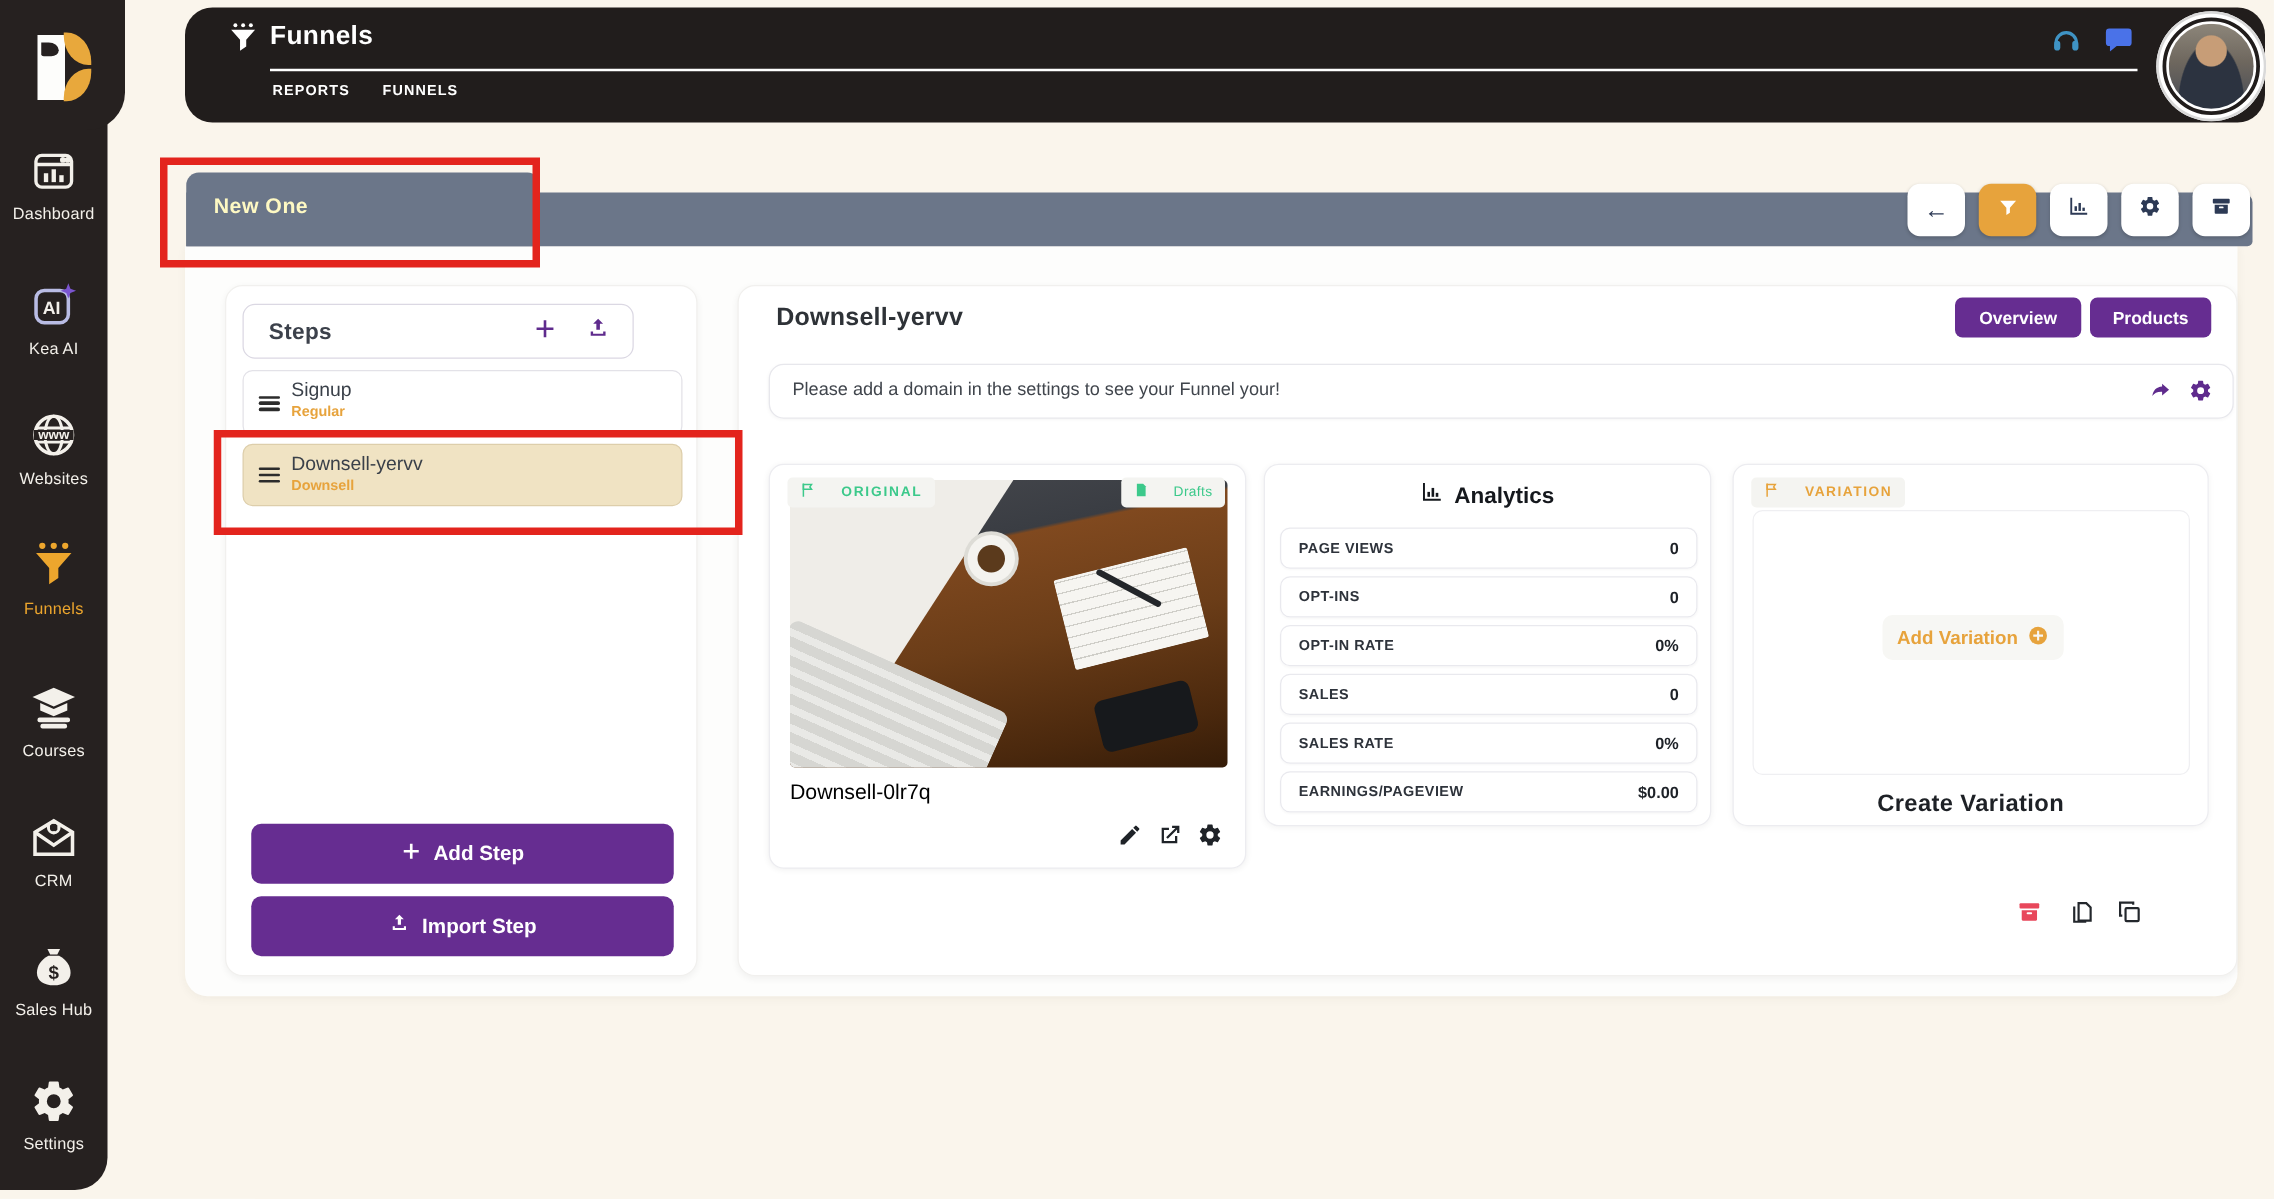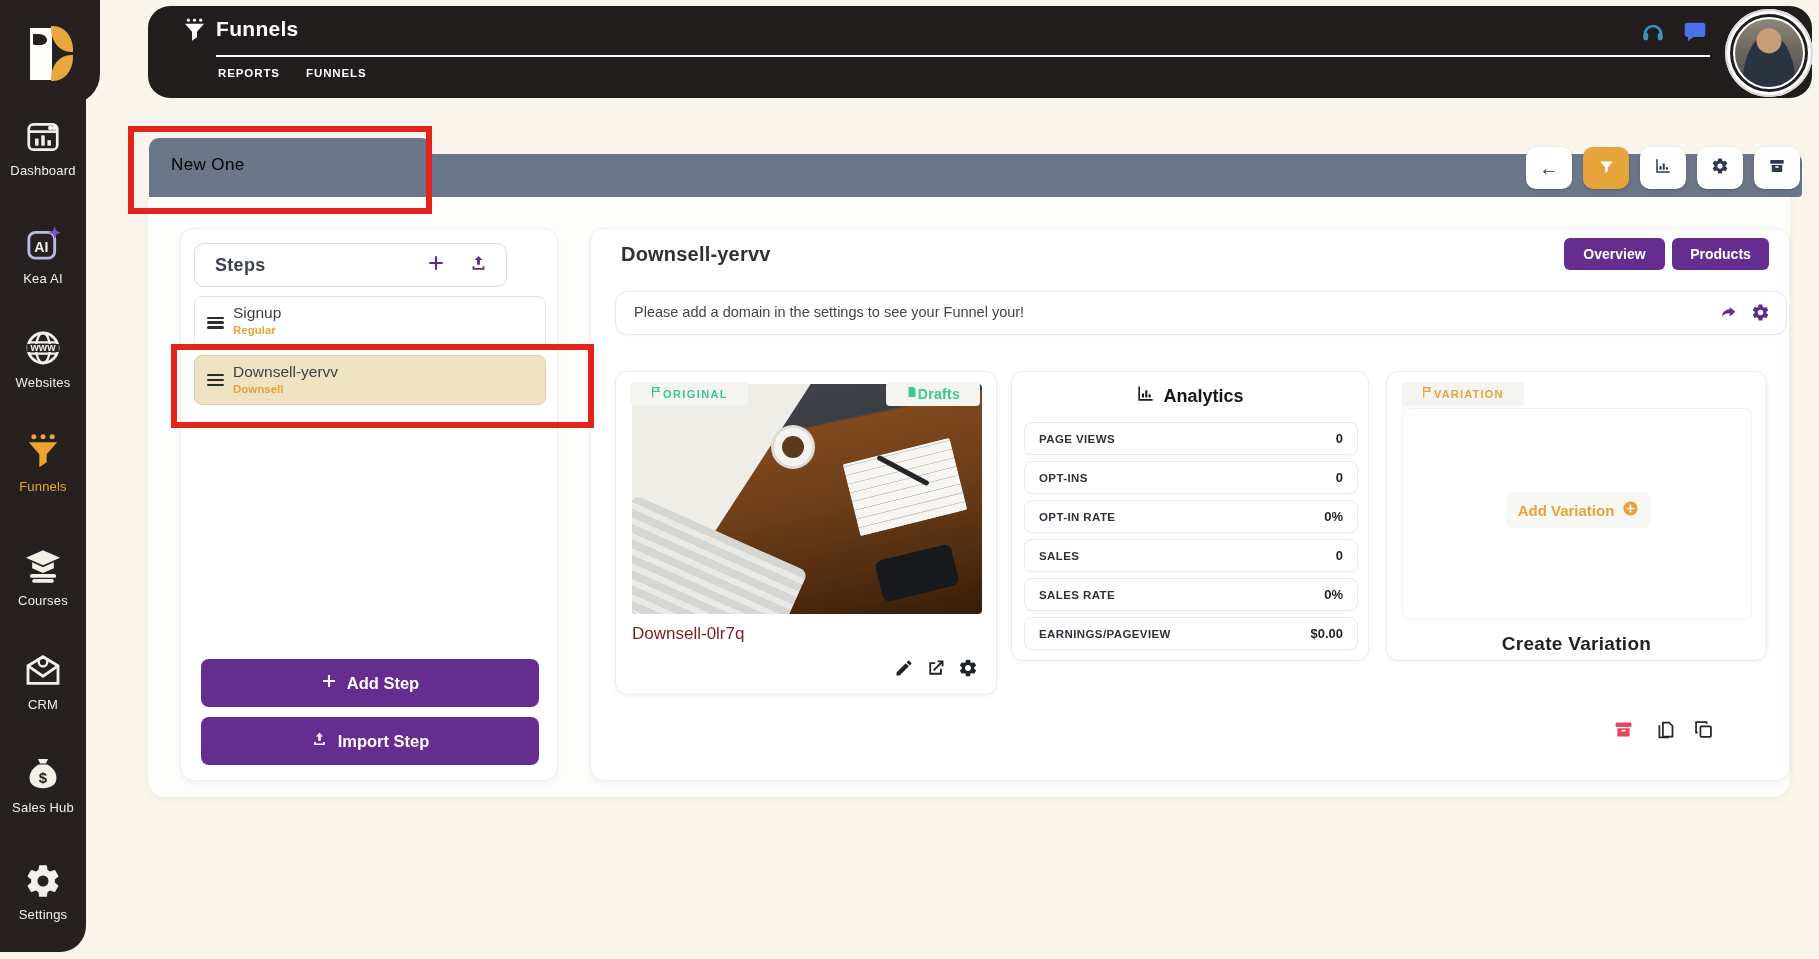--- a/index.html
+++ b/index.html
@@ -33,21 +33,21 @@
   .avatar-photo { width:68px; height:68px; border-radius:50%;
     background:
       radial-gradient(circle at 50% 32%, #c79d77 0 12px, rgba(0,0,0,0) 13px),
       radial-gradient(ellipse at 50% 98%, #2c3340 0 26px, rgba(0,0,0,0) 27px),
       linear-gradient(180deg,#8d867a 0%,#6e675e 45%,#454a55 100%); }
 
   
   .content-card { left:148px; top:197px; width:1642px; height:600px; background:#fdfdfc; border-radius:0 0 18px 18px; box-shadow:0 2px 8px rgba(60,50,30,.05); z-index:1; }
   .funnel-tab { left:149px; top:138px; width:283px; height:59px; background:#6b7689; border-radius:10px 10px 0 0; z-index:3; }
   .funnel-bar { left:149px; top:154px; width:1653px; height:43px; background:#6b7689; border-radius:0 8px 4px 0; z-index:2; }
-  .funnel-name { position:absolute; left:22px; top:17px; color:#000000; font-size:17px; font-weight:normal; letter-spacing:.4px; }
+  .funnel-name { position:absolute; left:22px; top:17px; color:#fef9c3; font-size:17px; font-weight:bold; letter-spacing:.4px; }
   .bar-btn { position:absolute; top:147px; width:46px; height:42px; border-radius:10px; background:#fff; box-shadow:0 1px 3px rgba(0,0,0,.18); display:flex; align-items:center; justify-content:center; color:#2d3a55; cursor:pointer; z-index:4; font-size:20px; }
   .bar-btn.orange { background:#e7a33c; color:#fff; }
 
   
   .steps-panel { left:180px; top:228px; width:378px; height:553px; background:#fff; border:1px solid #f1f0ee; border-radius:14px; box-shadow:0 2px 6px rgba(0,0,0,.05); z-index:2; }
   .steps-head { position:absolute; left:13px; top:14px; width:313px; height:44px; border:1px solid #dbd8e3; border-radius:10px; display:flex; align-items:center; }
   .steps-title { margin-left:20px; font-size:18px; color:#3c414b; font-weight:600; letter-spacing:.3px; }
   .steps-head .icon-btn { cursor:pointer; display:flex; align-items:center; }
   .step-item { position:absolute; left:13px; width:352px; border:1px solid #e3e2e8; border-radius:8px; background:#fff; cursor:pointer; }
   .step-item.selected { background:#f0e3c3; border-color:#ddceab; }
@@ -71,25 +71,25 @@
     background:linear-gradient(168deg,#47494e 0%,#3a3d43 26%,#80491f 27%,#6b3d18 55%,#4a280d 85%,#351c08 100%); }
   .thumb .wall { position:absolute; left:-60px; top:-80px; width:200px; height:220px; background:#efede8; transform:rotate(33deg); }
   .thumb .laptop { position:absolute; left:-30px; bottom:-34px; width:190px; height:120px; background:#e9e9e6; transform:rotate(24deg); border-radius:8px;
     background-image:repeating-linear-gradient(0deg,#d6d6d2 0 8px,#e9e9e6 8px 14px); }
   .thumb .mug { position:absolute; left:142px; top:44px; width:38px; height:38px; background:#f4f3ef; border-radius:50%; box-shadow:0 0 0 3px #dddcd6; }
   .thumb .mug i { position:absolute; left:8px; top:8px; width:22px; height:22px; background:#5b3a1c; border-radius:50%; }
   .thumb .pad { position:absolute; left:218px; top:66px; width:110px; height:74px; background:#f6f5f1; transform:rotate(-14deg); border-radius:2px;
     background-image:repeating-linear-gradient(0deg,#f6f5f1 0 8px,#cfcec8 8px 9px); }
   .thumb .pen { position:absolute; left:242px; top:84px; width:58px; height:5px; background:#23262a; transform:rotate(28deg); border-radius:3px; }
   .thumb .phone { position:absolute; left:246px; top:168px; width:78px; height:42px; background:#17191c; transform:rotate(-14deg); border-radius:7px; }
-  .badge { position:absolute; top:10px; height:24px; background:#f4f4f1; border-radius:4px; display:flex; align-items:center; gap:0; padding:0 20px; z-index:3; }
+  .badge { position:absolute; top:10px; height:24px; background:#f4f4f1; border-radius:4px; display:flex; align-items:center; gap:20px; padding:0 10px; z-index:3; }
   .badge .btxt { font-size:11px; font-weight:bold; letter-spacing:1.4px; color:#3cc98b; }
   .badge.orange .btxt { color:#e7a33c; letter-spacing:1.2px; }
-  .badge.drafts .btxt { letter-spacing:.3px; font-size:14px; font-weight:700; }
-  .page-name { position:absolute; left:16px; top:252px; font-size:17px; color:#7f1d1d; cursor:pointer; }
+  .badge.drafts .btxt { letter-spacing:.3px; font-size:11px; font-weight:400; }
+  .page-name { position:absolute; left:16px; top:252px; font-size:17px; color:#000000; cursor:pointer; }
   .card-tool { position:absolute; top:286px; color:#1f2328; cursor:pointer; }
 
   
   .analytics-card { position:absolute; left:420px; top:142px; width:358px; height:290px; background:#fff; border:1px solid #ececf0; border-radius:12px; box-shadow:0 1px 5px rgba(0,0,0,.05); }
   .analytics-title { position:absolute; left:0; top:12px; width:100%; text-align:center; font-size:18px; font-weight:800; color:#15181d; display:flex; align-items:center; justify-content:center; gap:8px; }
   .a-row { position:absolute; left:12px; width:334px; height:33px; border:1px solid #e9e9ee; border-radius:8px; display:flex; align-items:center; justify-content:space-between; padding:0 14px; box-shadow:0 1px 2px rgba(0,0,0,.03); }
   .a-label { font-size:11.5px; font-weight:bold; color:#2e333b; letter-spacing:.4px; }
   .a-value { font-size:13px; font-weight:bold; color:#1d2127; }
 
   

